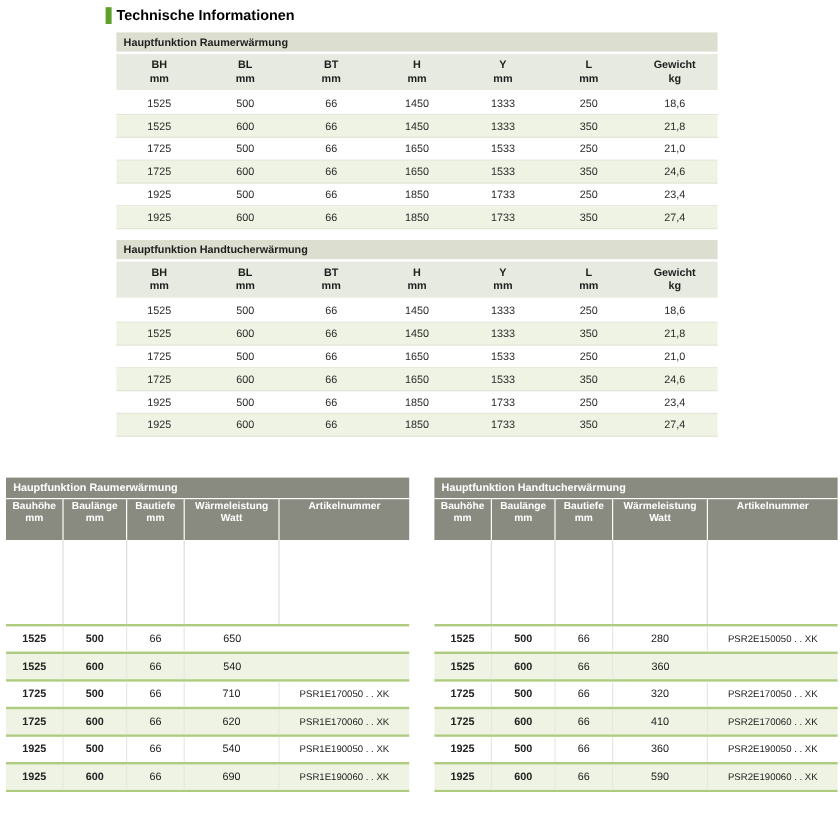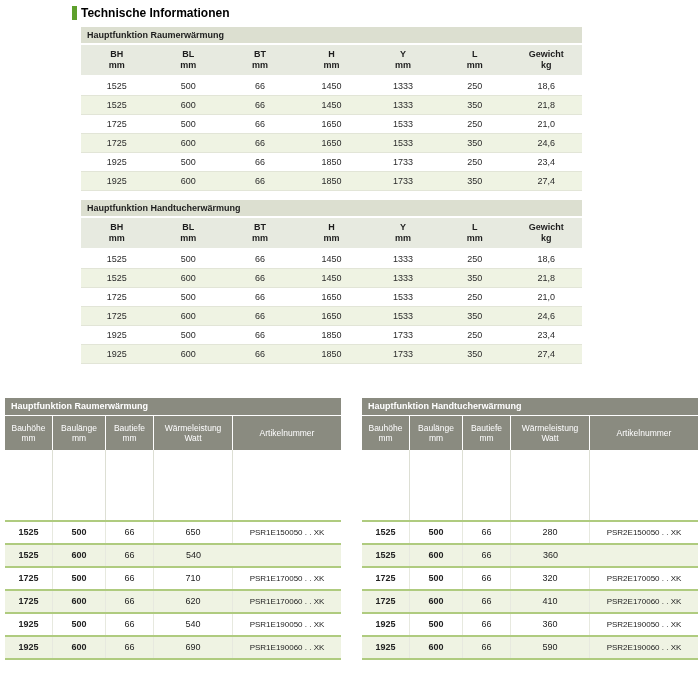--- a/index.html
+++ b/index.html
@@ -1,41 +1,41 @@
 <!DOCTYPE html>
 <html style="--accent-green: #5EA02C; --band-bg: #DCDFD0; --head-bg: #E7EAE0; --row-alt-bg: #EFF3E3; --gray-bg: #8A8B80; --divider-green: #AFCB7F;"><head>
 <meta charset="utf-8">
 <style>
   *{box-sizing:border-box;margin:0;padding:0}
   html,body{width:700px;height:700px}
   body{position:relative;background:#fff;font-family:"Liberation Sans",sans-serif;color:#2b2b2b}
 
   
-  .top-block{position:absolute;left:72px;top:6px;width:510px}
+  .top-block{position:absolute;left:88px;top:6px;width:510px}
   .title-row{display:flex;align-items:center;margin-bottom:7px}
   .accent-bar{width:5px;height:14px;background:var(--accent-green,#5EA02C);margin-right:4px}
   .page-title{font-size:12px;font-weight:bold;color:#000}
   .tspec{margin-left:9px}
   .tspec + .tspec{margin-top:9px}
   .band{height:16px;line-height:16px;background:var(--band-bg,#DCDFD0);font-size:9px;font-weight:bold;padding-left:6px;color:#1d1d1d}
   .thead{display:flex;margin-top:2px;background:var(--head-bg,#E7EAE0);padding:4px 0}
   .hcell{flex:1;text-align:center;font-size:9px;font-weight:bold;color:#1d1d1d}
   .hcell span{display:block;line-height:11px}
   .tbody{margin-top:2px}
   .trow{display:flex;height:19px;border-bottom:1px solid #E2E5D7}
   .trow.alt{background:var(--row-alt-bg,#EFF3E3)}
   .tcell{flex:1;text-align:center;font-size:9px;line-height:18px;color:#2b2b2b}
 
   
   .btable{position:absolute;top:398px;width:336px}
   .bt-left{left:5px}
   .bt-right{left:362px}
   .bhead{height:17px;line-height:17px;background:var(--gray-bg,#8A8B80);color:#fff;font-weight:bold;font-size:9px;padding-left:6px}
   .bcols{display:flex;background:var(--gray-bg,#8A8B80);border-top:1px solid #fff;height:35px}
-  .bcol{display:flex;flex-direction:column;justify-content:center;text-align:center;color:#fff;font-weight:normal;font-size:8.5px;border-right:1px solid #fff}
+  .bcol{display:flex;flex-direction:column;text-align:center;color:#fff;font-weight:bold;font-size:8.5px;border-right:1px solid #fff}
   .bcol:last-child{border-right:none}
   .bcol span{line-height:10px}
   .bempty{display:flex;height:70px;background:#fff}
   .sp{height:100%;border-right:1px solid #DDDFD4}
   .sp:last-child{border-right:none}
   .bbody{border-bottom:2px solid var(--divider-green,#AFCB7F)}
   .brow{display:flex;align-items:center;height:23px;border-top:2px solid var(--divider-green,#AFCB7F);background:#fff}
   .brow.alt{background:var(--row-alt-bg,#EFF3E3)}
   .brow .cell{height:100%;line-height:21px;text-align:center;font-size:9px;border-right:1px solid #E7E9DF;color:#222}
   .brow .cell:last-child{border-right:none}
@@ -267,21 +267,20 @@
     <div class="sp colw"></div>
     <div class="sp colw"></div>
     <div class="sp colw"></div>
   </div>
   <div class="bbody">
       <div class="brow">
         <div class="cell colw">1525</div>
         <div class="cell colw">500</div>
         <div class="cell colw">66</div>
         <div class="cell colw">650</div>
-        <div class="cell colw">PSR1E150050 . . XK</div>
       </div>
       <div class="brow alt">
         <div class="cell colw">1525</div>
         <div class="cell colw">600</div>
         <div class="cell colw">66</div>
         <div class="cell colw">540</div>
       </div>
       <div class="brow">
         <div class="cell colw">1725</div>
         <div class="cell colw">500</div>

